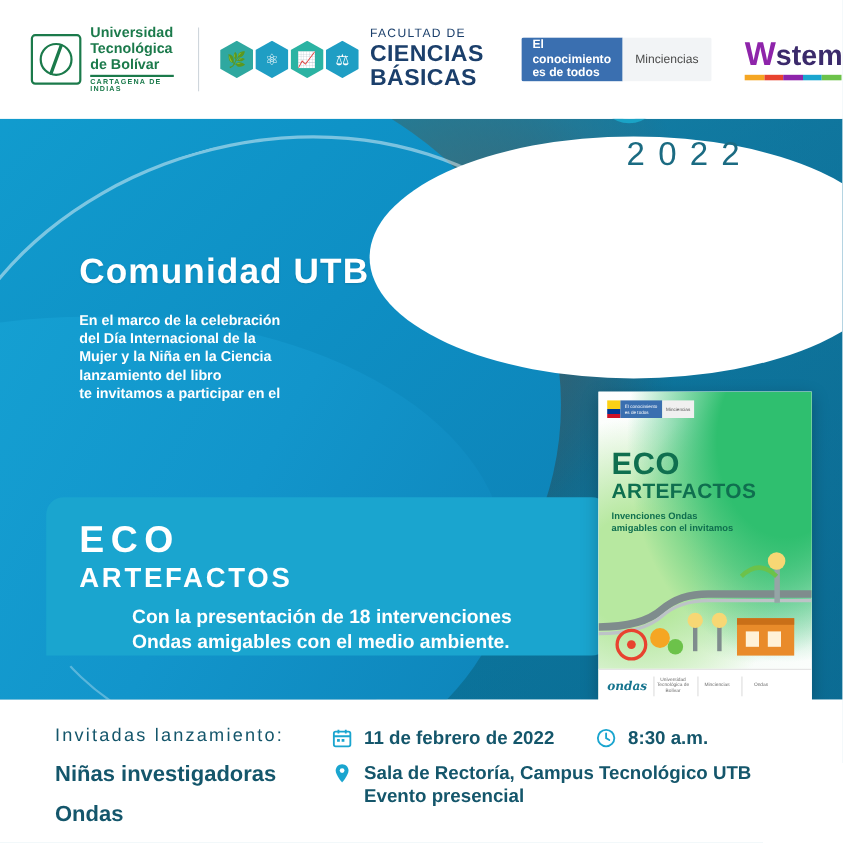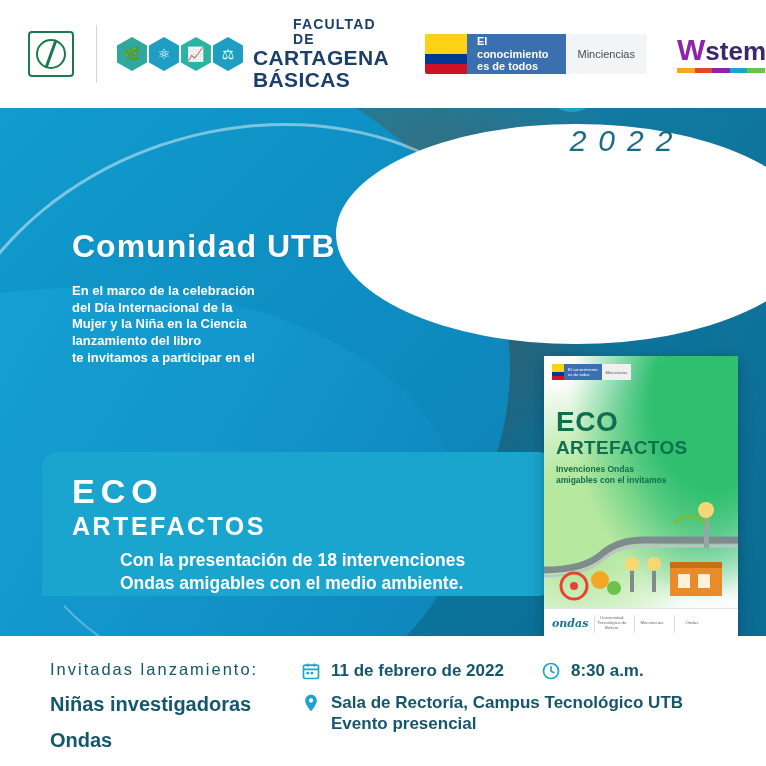--- a/index.html
+++ b/index.html
@@ -77,21 +77,21 @@
     background: #17a2b8;
     clip-path: polygon(50% 0%, 100% 25%, 100% 75%, 50% 100%, 0% 75%, 0% 25%);
     display: flex; align-items: center; justify-content: center;
     color: #fff; font-size: 14px; line-height: 1;
   }
   .hex.t1 { background: #2fa8a0; }
   .hex.t2 { background: #1f9ec4; }
   .hex.t3 { background: #2bb3a3; }
   .hex.t4 { background: #1f9ec4; }
   .fcb-text { line-height: 1.05; }
-  .fcb-text .s1 { font-size: 14px; letter-spacing: 1.2px; color: #1b3f6b; font-weight: 700; margin-left: 40px; }
+  .fcb-text .s1 { font-size: 11px; letter-spacing: 1.2px; color: #1b3f6b; font-weight: 400; }
   .fcb-text .s2 { font-size: 21px; letter-spacing: .4px; color: #1b3f6b; font-weight: 800; }
   .fcb-text .s3 { font-size: 21px; letter-spacing: .4px; color: #1b3f6b; font-weight: 800; }
 
   .logo-gov {
     display: flex; align-items: stretch;
     height: 40px;
     margin-left: 34px;
     border-radius: 2px;
     overflow: hidden;
   }
@@ -223,21 +223,20 @@
   .r1 { left: 0; top: 4px; width: 56px; height: 52px; border-width: 4px; border-color: #1aa3c6; }
   .r2 { left: 8px; top: 11px; width: 40px; height: 38px; border-width: 4px; border-color: #6cc24a; }
   .r3 { left: 17px; top: 19px; width: 22px; height: 21px; border-width: 4px; border-color: #14576f; }
   .ondas-year {
     margin-top: 10px;
     font-size: 30px;
     letter-spacing: 12px;
     color: #1b6b82;
     font-weight: 500;
     padding-left: 12px;
-    font-style: italic;
   }
 
   
   .copy {
     position: absolute;
     left: 72px; top: 228px;
     width: 420px;
     z-index: 14;
     color: #ffffff;
   }
@@ -351,34 +350,41 @@
 </style>
 </head>
 <body>
 
 <div class="poster">
 
   <div class="header">
 
     <div class="logo-utb">
       <div class="utb-mark"></div>
+      <div class="utb-text">
+        <div class="l1">Universidad</div>
+        <div class="l2">Tecnológica</div>
+        <div class="l3">de Bolívar</div>
+        <div class="utb-rule"></div>
+        <div class="l4">CARTAGENA DE INDIAS</div>
+      </div>
     </div>
 
     <div class="vdiv"></div>
 
     <div class="logo-fcb">
       <div class="hexrow">
         <div class="hex t1">🌿</div>
         <div class="hex t2">⚛</div>
         <div class="hex t3">📈</div>
         <div class="hex t4">⚖</div>
       </div>
       <div class="fcb-text">
         <div class="s1">FACULTAD DE</div>
-        <div class="s2">CARTAGENA</div>
+        <div class="s2">CIENCIAS</div>
         <div class="s3">BÁSICAS</div>
       </div>
     </div>
 
     <div class="logo-gov">
       <div class="gov-flag"></div>
       <div class="gov-blue">
         <span>El conocimiento</span>
         <span>es de todos</span>
       </div>

